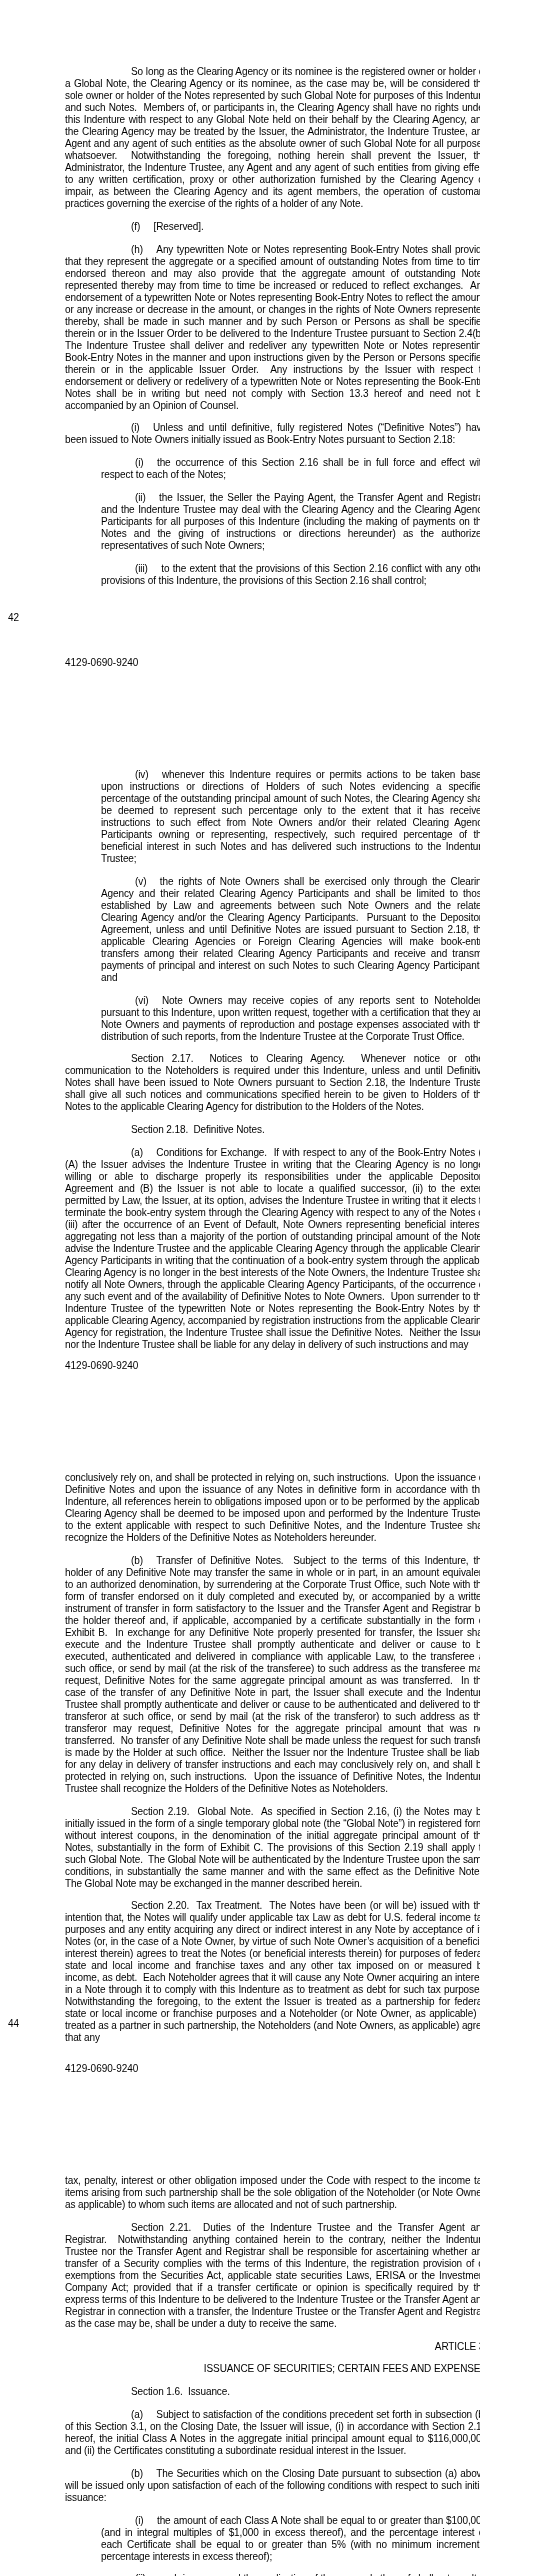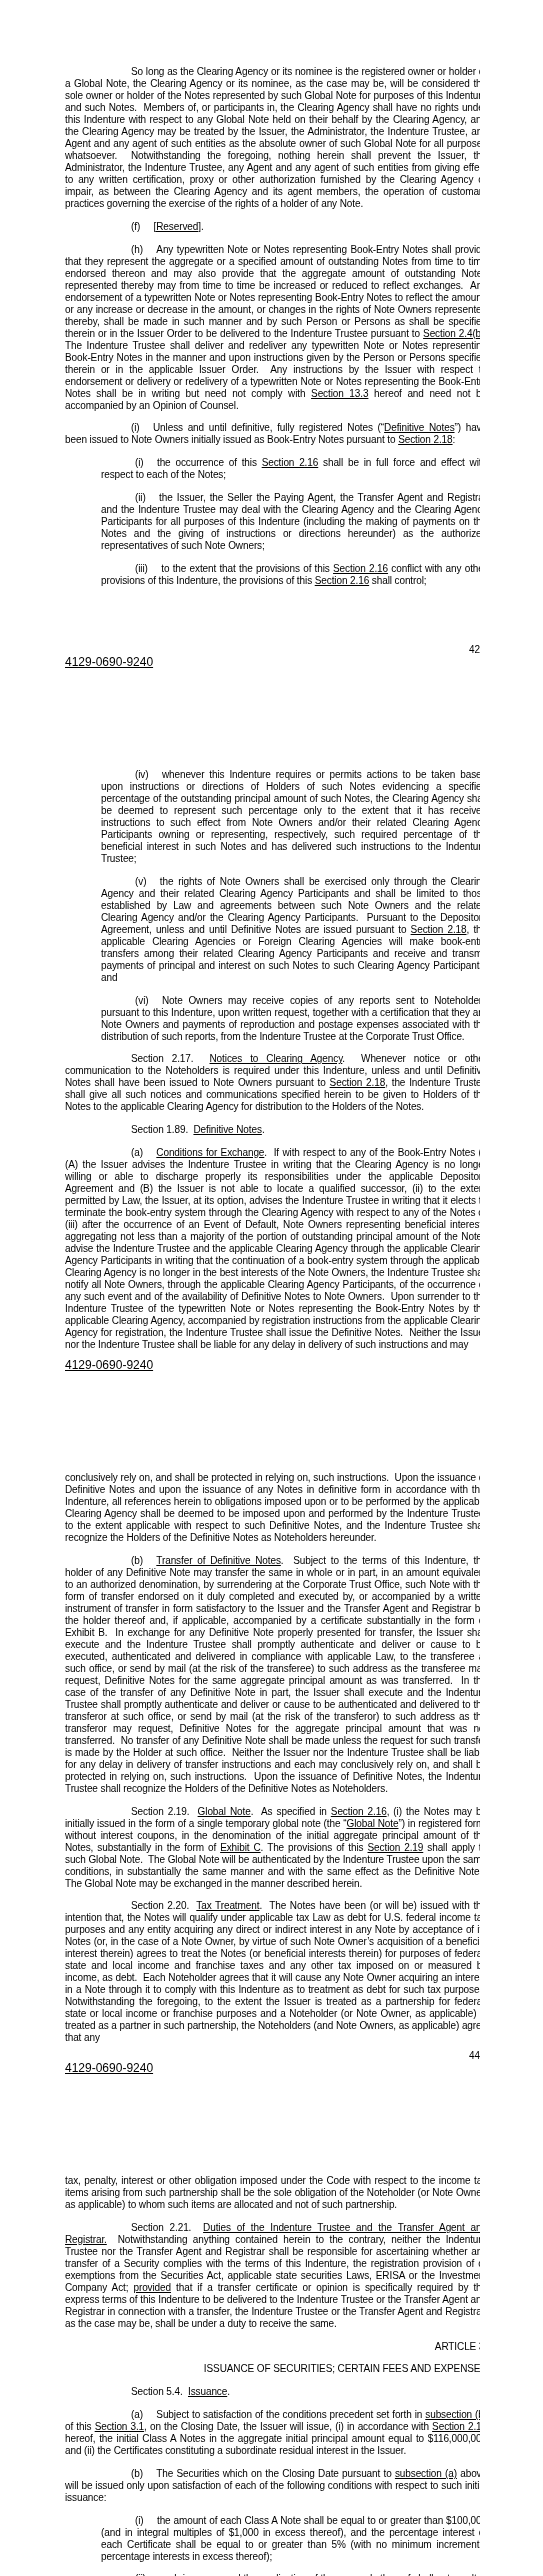--- a/index.html
+++ b/index.html
@@ -16,29 +16,29 @@
     line-height: 12px;
     letter-spacing: -0.1px;
     text-align: justify;
     white-space: pre-wrap;
     margin: 0 0 10.8px 0;
   }
   .body  { text-indent: 66px; }
   .flush { text-indent: 0; }
   .sub   { margin-left: 36px; width: 386px; text-indent: 34px; }
   .center { text-align: right; text-indent: 0; white-space: normal; }
-  .u { text-decoration: underline; text-underline-offset: 1px; }
+  .u { text-underline-offset: 1px; }
   .tab { display: inline-block; width: 13.4px; }
   .page-number {
-    position: absolute; left: 0; top: 644px; width: 100%;
-    text-align: right; font-size: 10px; line-height: 12px;
+    position: absolute; left: 0; top: 612px; width: 100%;
+    text-align: left; font-size: 10px; line-height: 12px; padding-left: 8px;
   }
   .footer-id {
     position: absolute; left: 65px; top: 658px;
-    font-size: 12px; line-height: 9.3px; text-decoration: underline;
+    font-size: 10px; line-height: 9.3px;
   }
 </style>
 </head>
 <body>
 
 <div class="doc">
 
   <div class="page">
     <div class="content">
       <p class="para body"><span>So long as the Clearing Agency or its nominee is the registered owner or holder of a Global Note, the Clearing Agency or its nominee, as the case may be, will be considered the sole owner or holder of the Notes represented by such Global Note for purposes of this Indenture and such Notes.  Members of, or participants in, the Clearing Agency shall have no rights under this Indenture with respect to any Global Note held on their behalf by the Clearing Agency, and the Clearing Agency may be treated by the Issuer, the Administrator, the Indenture Trustee, any Agent and any agent of such entities as the absolute owner of such Global Note for all purposes whatsoever.  Notwithstanding the foregoing, nothing herein shall prevent the Issuer, the Administrator, the Indenture Trustee, any Agent and any agent of such entities from giving effect to any written certification, proxy or other authorization furnished by the Clearing Agency or impair, as between the Clearing Agency and its agent members, the operation of customary practices governing the exercise of the rights of a holder of any Note.</span></p>
@@ -52,21 +52,21 @@
     <div class="page-number">42</div>
     <div class="footer-id">4129-0690-9240</div>
   </div>
 
   <div class="page">
     <div class="content">
       <p class="para sub"><span>(iv)</span><span class="tab"></span><span>whenever this Indenture requires or permits actions to be taken based upon instructions or directions of Holders of such Notes evidencing a specified percentage of the outstanding principal amount of such Notes, the Clearing Agency shall be deemed to represent such percentage only to the extent that it has received instructions to such effect from Note Owners and/or their related Clearing Agency Participants owning or representing, respectively, such required percentage of the beneficial interest in such Notes and has delivered such instructions to the Indenture Trustee;</span></p>
       <p class="para sub"><span>(v)</span><span class="tab"></span><span>the rights of Note Owners shall be exercised only through the Clearing Agency and their related Clearing Agency Participants and shall be limited to those established by Law and agreements between such Note Owners and the related Clearing Agency and/or the Clearing Agency Participants.  Pursuant to the Depository Agreement, unless and until Definitive Notes are issued pursuant to </span><span class="u">Section 2.18</span><span>, the applicable Clearing Agencies or Foreign Clearing Agencies will make book-entry transfers among their related Clearing Agency Participants and receive and transmit payments of principal and interest on such Notes to such Clearing Agency Participants; and</span></p>
       <p class="para sub"><span>(vi)</span><span class="tab"></span><span>Note Owners may receive copies of any reports sent to Noteholders pursuant to this Indenture, upon written request, together with a certification that they are Note Owners and payments of reproduction and postage expenses associated with the distribution of such reports, from the Indenture Trustee at the Corporate Trust Office.</span></p>
       <p class="para body"><span>Section 2.17.  </span><span class="u">Notices to Clearing Agency</span><span>.  Whenever notice or other communication to the Noteholders is required under this Indenture, unless and until Definitive Notes shall have been issued to Note Owners pursuant to </span><span class="u">Section 2.18</span><span>, the Indenture Trustee shall give all such notices and communications specified herein to be given to Holders of the Notes to the applicable Clearing Agency for distribution to the Holders of the Notes.</span></p>
-      <p class="para body"><span>Section 1.89.  </span><span class="u">Definitive Notes</span><span>.</span></p>
+      <p class="para body"><span>Section 2.18.  </span><span class="u">Definitive Notes</span><span>.</span></p>
       <p class="para body"><span>(a)</span><span class="tab"></span><span class="u">Conditions for Exchange</span><span>.  If with respect to any of the Book-Entry Notes (i) (A) the Issuer advises the Indenture Trustee in writing that the Clearing Agency is no longer willing or able to discharge properly its responsibilities under the applicable Depository Agreement and (B) the Issuer is not able to locate a qualified successor, (ii) to the extent permitted by Law, the Issuer, at its option, advises the Indenture Trustee in writing that it elects to terminate the book-entry system through the Clearing Agency with respect to any of the Notes or (iii) after the occurrence of an Event of Default, Note Owners representing beneficial interests aggregating not less than a majority of the portion of outstanding principal amount of the Notes advise the Indenture Trustee and the applicable Clearing Agency through the applicable Clearing Agency Participants in writing that the continuation of a book-entry system through the applicable Clearing Agency is no longer in the best interests of the Note Owners, the Indenture Trustee shall notify all Note Owners, through the applicable Clearing Agency Participants, of the occurrence of any such event and of the availability of Definitive Notes to Note Owners.  Upon surrender to the Indenture Trustee of the typewritten Note or Notes representing the Book-Entry Notes by the applicable Clearing Agency, accompanied by registration instructions from the applicable Clearing Agency for registration, the Indenture Trustee shall issue the Definitive Notes.  Neither the Issuer nor the Indenture Trustee shall be liable for any delay in delivery of such instructions and may</span></p>
     </div>
     <div class="footer-id">4129-0690-9240</div>
   </div>
 
   <div class="page">
     <div class="content">
       <p class="para flush"><span>conclusively rely on, and shall be protected in relying on, such instructions.  Upon the issuance of Definitive Notes and upon the issuance of any Notes in definitive form in accordance with this Indenture, all references herein to obligations imposed upon or to be performed by the applicable Clearing Agency shall be deemed to be imposed upon and performed by the Indenture Trustee, to the extent applicable with respect to such Definitive Notes, and the Indenture Trustee shall recognize the Holders of the Definitive Notes as Noteholders hereunder.</span></p>
       <p class="para body"><span>(b)</span><span class="tab"></span><span class="u">Transfer of Definitive Notes</span><span>.  Subject to the terms of this Indenture, the holder of any Definitive Note may transfer the same in whole or in part, in an amount equivalent to an authorized denomination, by surrendering at the Corporate Trust Office, such Note with the form of transfer endorsed on it duly completed and executed by, or accompanied by a written instrument of transfer in form satisfactory to the Issuer and the Transfer Agent and Registrar by, the holder thereof and, if applicable, accompanied by a certificate substantially in the form of Exhibit B.  In exchange for any Definitive Note properly presented for transfer, the Issuer shall execute and the Indenture Trustee shall promptly authenticate and deliver or cause to be executed, authenticated and delivered in compliance with applicable Law, to the transferee at such office, or send by mail (at the risk of the transferee) to such address as the transferee may request, Definitive Notes for the same aggregate principal amount as was transferred.  In the case of the transfer of any Definitive Note in part, the Issuer shall execute and the Indenture Trustee shall promptly authenticate and deliver or cause to be authenticated and delivered to the transferor at such office, or send by mail (at the risk of the transferor) to such address as the transferor may request, Definitive Notes for the aggregate principal amount that was not transferred.  No transfer of any Definitive Note shall be made unless the request for such transfer is made by the Holder at such office.  Neither the Issuer nor the Indenture Trustee shall be liable for any delay in delivery of transfer instructions and each may conclusively rely on, and shall be protected in relying on, such instructions.  Upon the issuance of Definitive Notes, the Indenture Trustee shall recognize the Holders of the Definitive Notes as Noteholders.</span></p>
       <p class="para body"><span>Section 2.19.  </span><span class="u">Global Note</span><span>.  As specified in </span><span class="u">Section 2.16</span><span>, (i) the Notes may be initially issued in the form of a single temporary global note (the “</span><span class="u">Global Note</span><span>”) in registered form, without interest coupons, in the denomination of the initial aggregate principal amount of the Notes, substantially in the form of </span><span class="u">Exhibit C</span><span>. The provisions of this </span><span class="u">Section 2.19</span><span> shall apply to such Global Note.  The Global Note will be authenticated by the Indenture Trustee upon the same conditions, in substantially the same manner and with the same effect as the Definitive Notes. The Global Note may be exchanged in the manner described herein.</span></p>
@@ -75,21 +75,21 @@
     <div class="page-number">44</div>
     <div class="footer-id">4129-0690-9240</div>
   </div>
 
   <div class="page">
     <div class="content">
       <p class="para flush"><span>tax, penalty, interest or other obligation imposed under the Code with respect to the income tax items arising from such partnership shall be the sole obligation of the Noteholder (or Note Owner, as applicable) to whom such items are allocated and not of such partnership.</span></p>
       <p class="para body"><span>Section 2.21.  </span><span class="u">Duties of the Indenture Trustee and the Transfer Agent and Registrar.</span><span>  Notwithstanding anything contained herein to the contrary, neither the Indenture Trustee nor the Transfer Agent and Registrar shall be responsible for ascertaining whether any transfer of a Security complies with the terms of this Indenture, the registration provision of or exemptions from the Securities Act, applicable state securities Laws, ERISA or the Investment Company Act; </span><span class="u">provided</span><span> that if a transfer certificate or opinion is specifically required by the express terms of this Indenture to be delivered to the Indenture Trustee or the Transfer Agent and Registrar in connection with a transfer, the Indenture Trustee or the Transfer Agent and Registrar, as the case may be, shall be under a duty to receive the same.</span></p>
       <p class="para center"><span>ARTICLE 3.</span></p>
       <p class="para center"><span>ISSUANCE OF SECURITIES; CERTAIN FEES AND EXPENSES</span></p>
-      <p class="para body"><span>Section 5.4.  </span><span class="u">Issuance</span><span>.</span></p>
+      <p class="para body"><span>Section 1.6.  </span><span class="u">Issuance</span><span>.</span></p>
       <p class="para body"><span>(a)</span><span class="tab"></span><span>Subject to satisfaction of the conditions precedent set forth in </span><span class="u">subsection (b)</span><span> of this </span><span class="u">Section 3.1</span><span>, on the Closing Date, the Issuer will issue, (i) in accordance with </span><span class="u">Section 2.16</span><span> hereof, the initial Class A Notes in the aggregate initial principal amount equal to $116,000,000 and (ii) the Certificates constituting a subordinate residual interest in the Issuer.</span></p>
       <p class="para body"><span>(b)</span><span class="tab"></span><span>The Securities which on the Closing Date pursuant to </span><span class="u">subsection (a)</span><span> above will be issued only upon satisfaction of each of the following conditions with respect to such initial issuance:</span></p>
       <p class="para sub"><span>(i)</span><span class="tab"></span><span>the amount of each Class A Note shall be equal to or greater than $100,000 (and in integral multiples of $1,000 in excess thereof), and the percentage interest of each Certificate shall be equal to or greater than 5% (with no minimum incremental percentage interests in excess thereof);</span></p>
       <p class="para sub"><span>(ii)</span><span class="tab"></span><span>such issuance and the application of the proceeds thereof shall not result in the occurrence of (1) an Administrator Default, a Rapid Amortization Event or an Event of Default, or (2) an event or occurrence, which, with the passing of time or the giving of notice thereof, or both, would become an Administrator Default, a Rapid Amortization Event or an Event of Default; and</span></p>
 
     </div>
 
   </div>
 
 </div>

